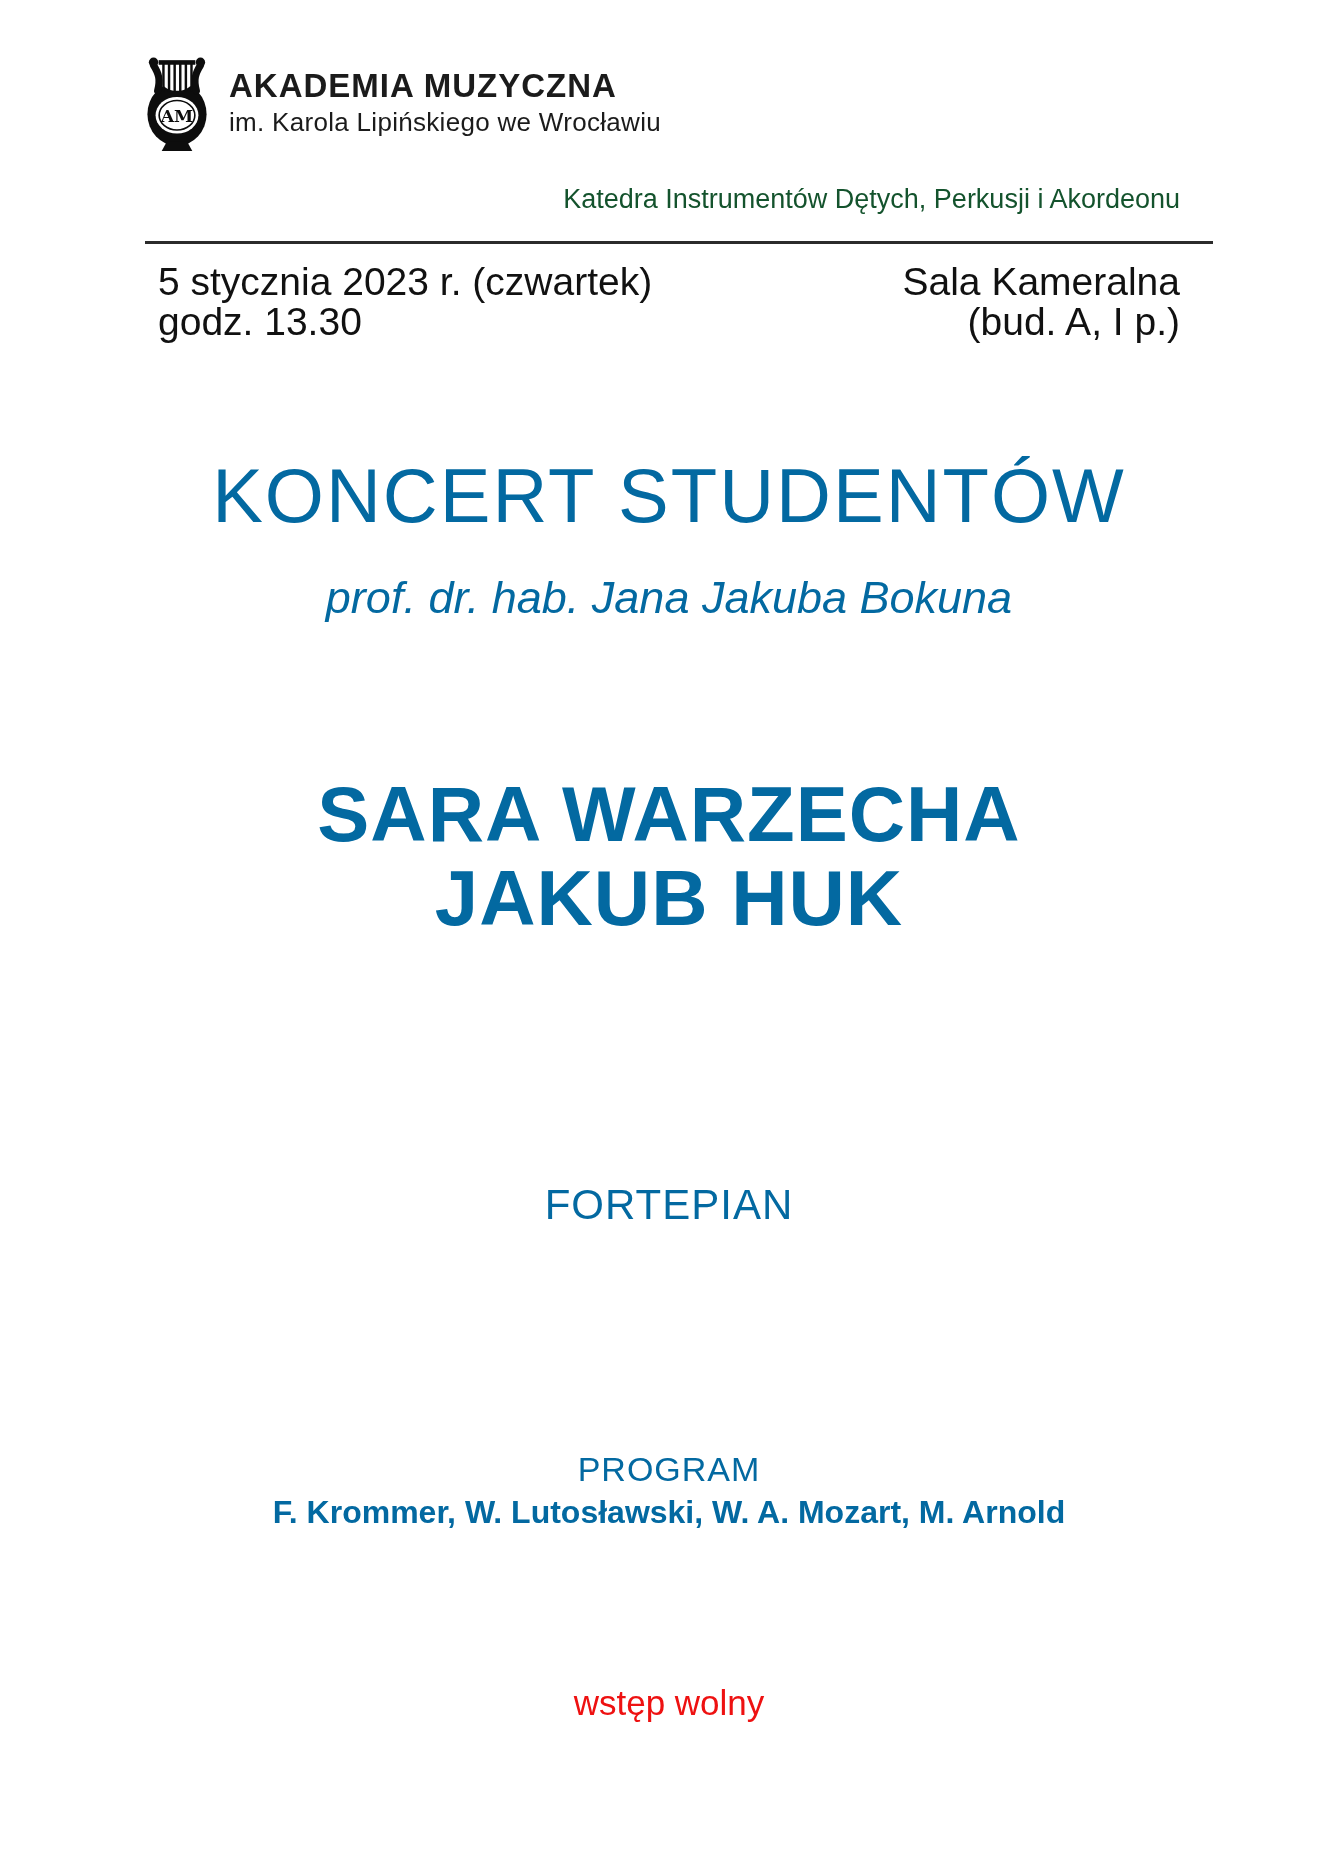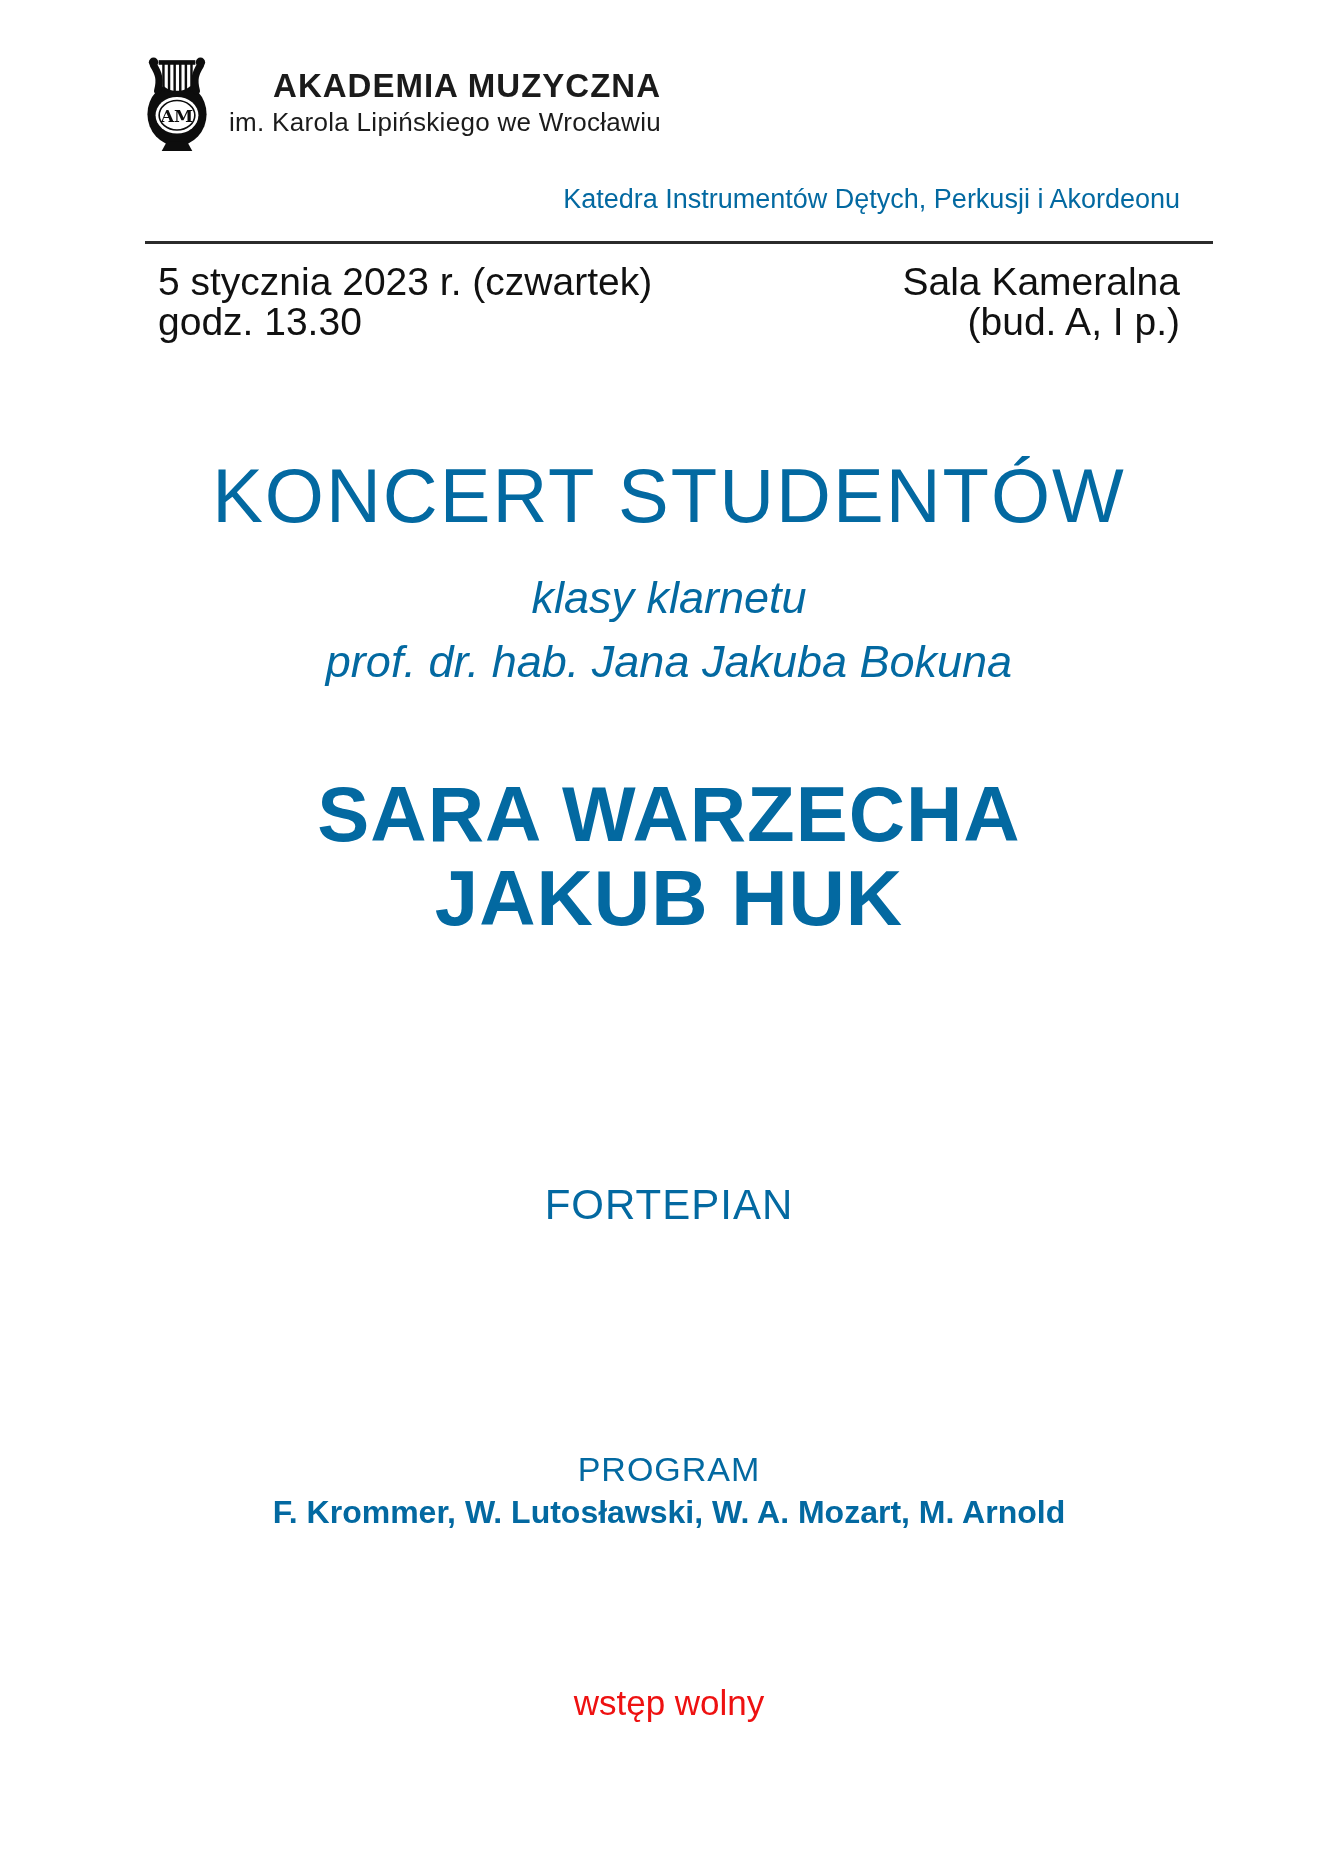--- a/index.html
+++ b/index.html
@@ -23,34 +23,33 @@
     gap: 20px;
   }
   .lyre { width: 64px; height: 102px; }
   .logo-text { padding-top: 16px; }
   .logo-name {
     font-size: 33px;
     font-weight: 600;
     letter-spacing: 1px;
     color: #1b1b1b;
     line-height: 1.1;
-    text-align: right;
   }
   .logo-sub {
     font-size: 26px;
     font-weight: 400;
     color: #1b1b1b;
     margin-top: 3px;
     letter-spacing: 0.3px;
   }
   .department {
     position: absolute;
     top: 184px; right: 140px;
     font-size: 27px;
-    color: #0369a1;
+    color: #14532d;
   }
   .rule {
     position: absolute;
     top: 241px; left: 145px;
     width: 1068px; height: 3px;
     background: #2b2b2b;
   }
   
   .info-row {
     position: absolute;
@@ -121,21 +120,20 @@
     <span>Sala Kameralna</span>
   </div>
   <div class="info-row r2">
     <span>godz. 13.30</span>
     <span>(bud. A, I p.)</span>
   </div>
 
   <div class="center title">KONCERT STUDENTÓW</div>
 
   <div class="center subtitle">
-    <div>klasy klarnetu</div>
     <div>prof. dr. hab. Jana Jakuba Bokuna</div>
   </div>
 
   <div class="center performers">
     <div>SARA WARZECHA</div>
     <div>JAKUB HUK</div>
   </div>
 
   <div class="center role">FORTEPIAN</div>
 

